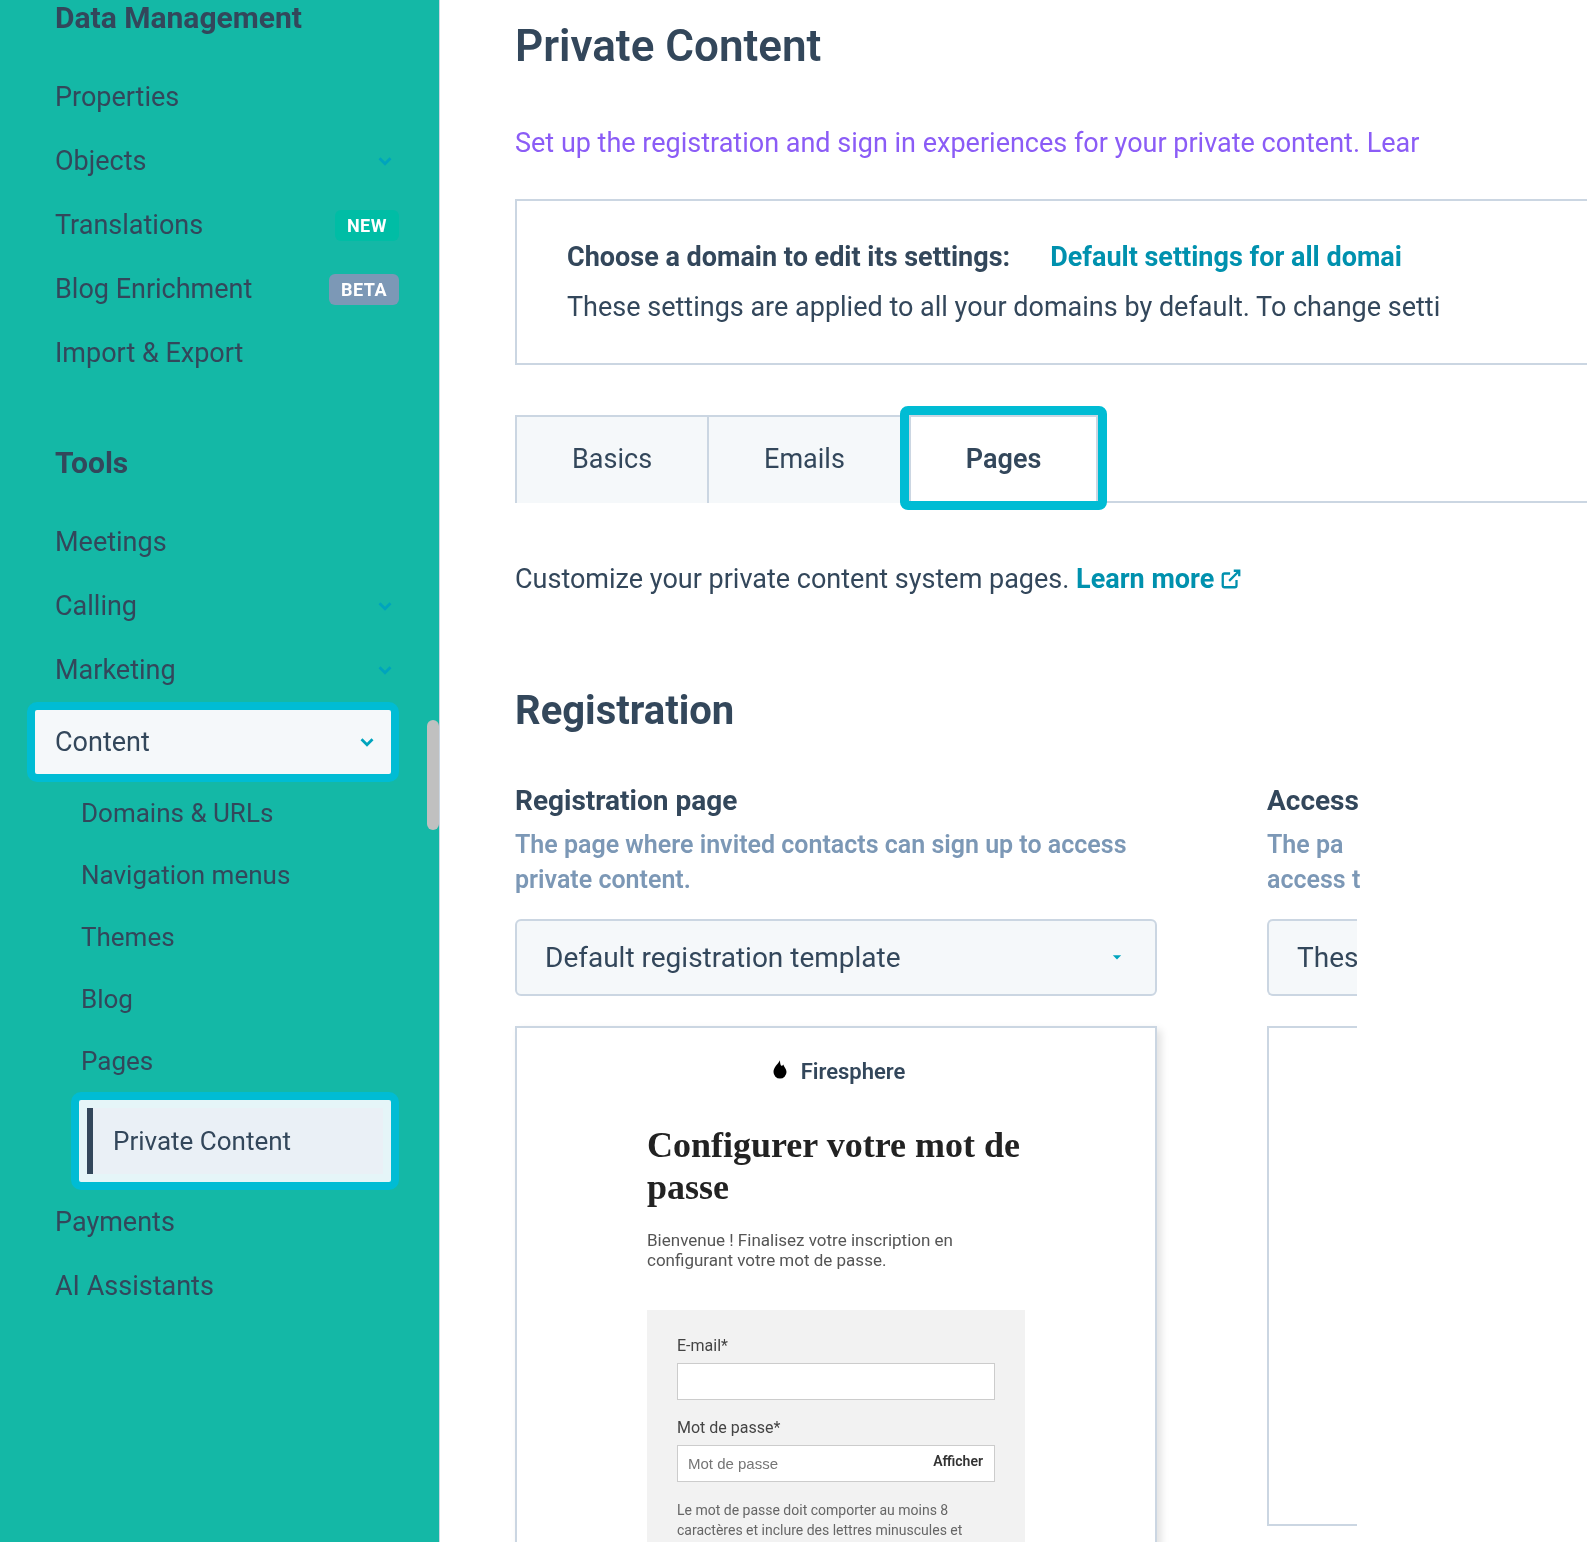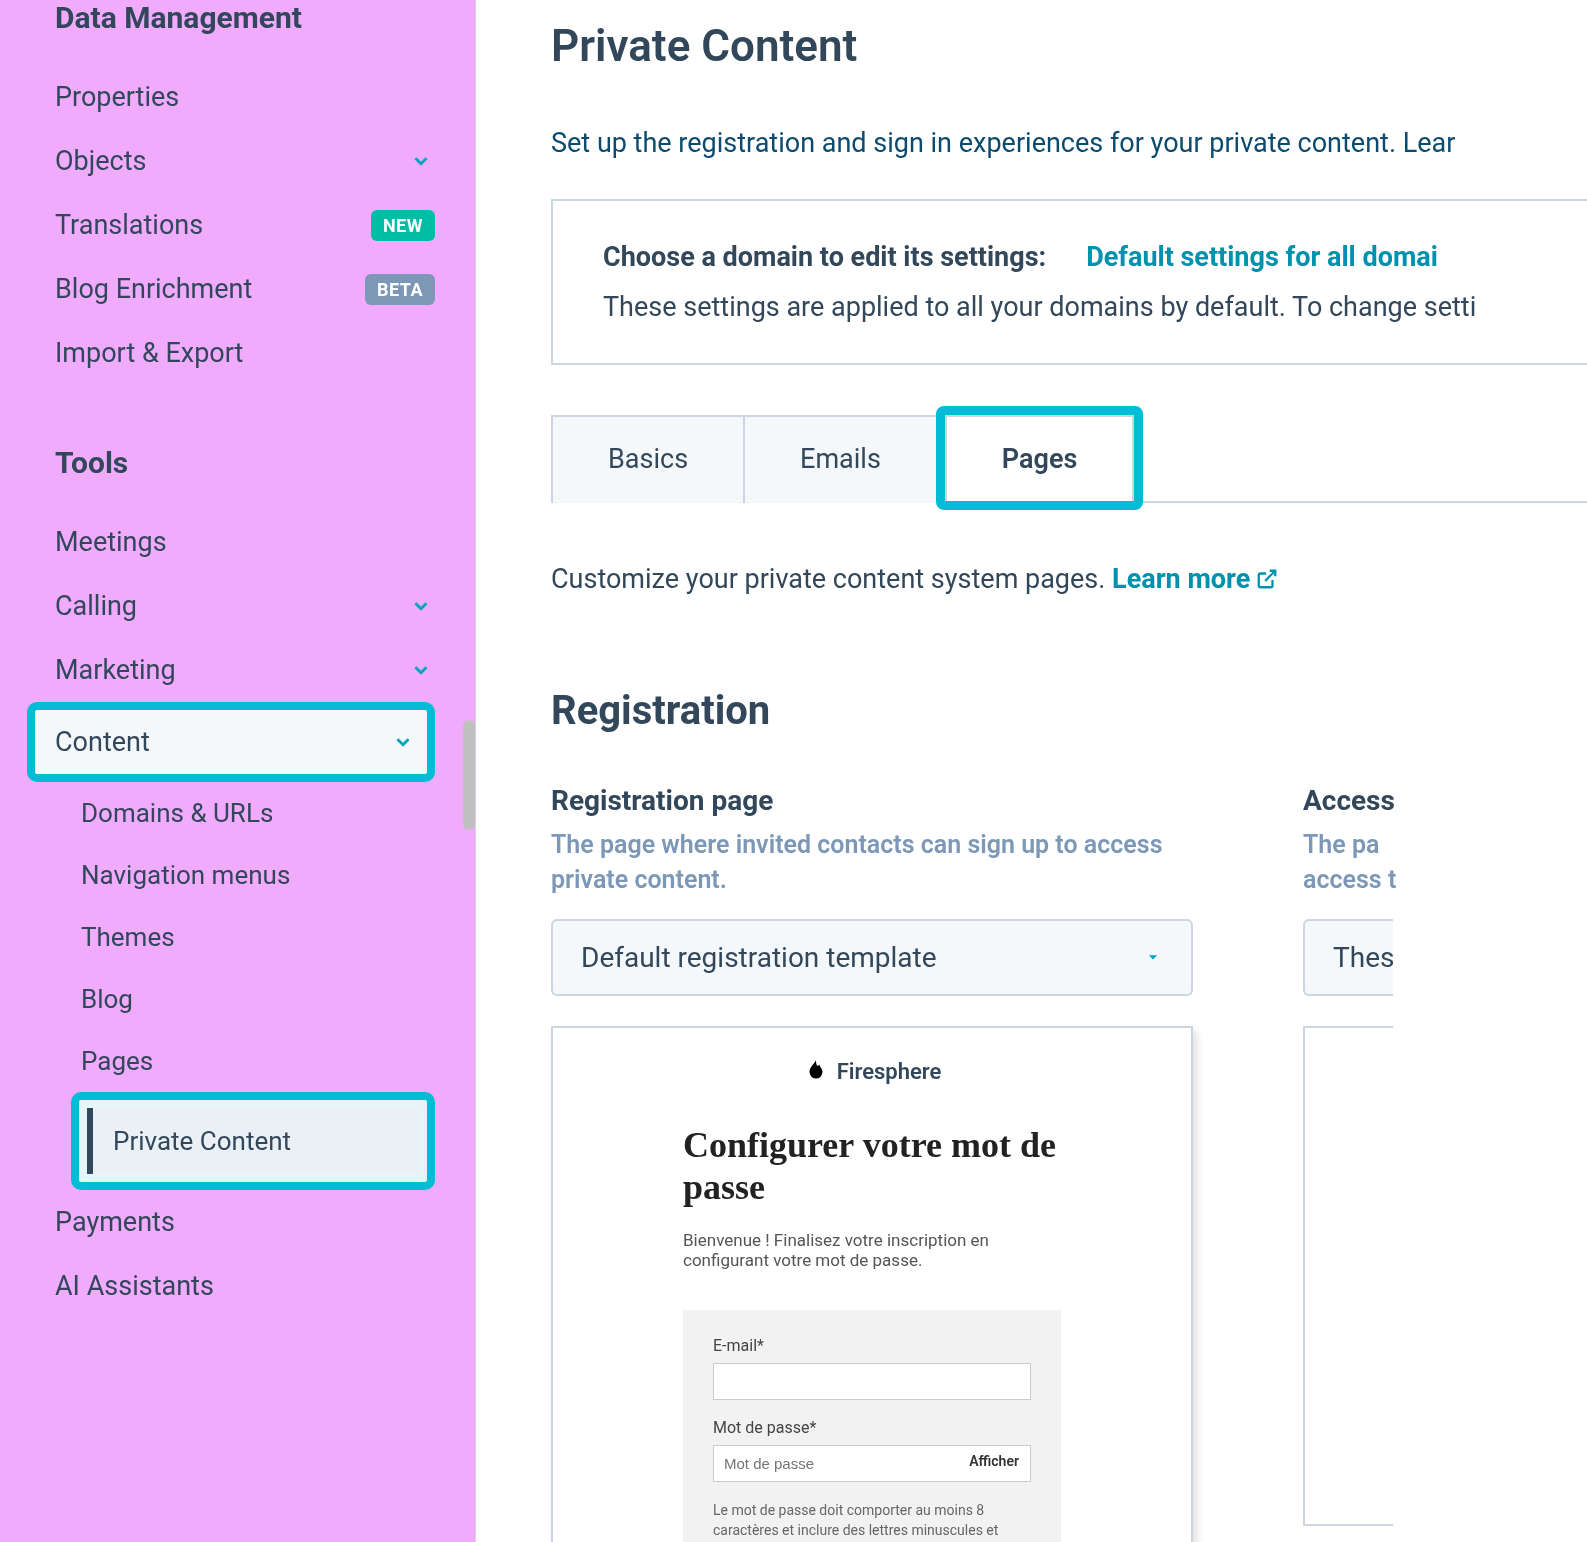--- a/index.html
+++ b/index.html
@@ -7,22 +7,22 @@
     font-family: -apple-system, BlinkMacSystemFont, "Segoe UI", Roboto, "Helvetica Neue", Arial, sans-serif;
     background: #fff;
     color: #33475b;
     display: flex;
     width: 1587px;
     height: 1542px;
     overflow: hidden;
   }
   
   .sidebar {
-    width: 476px;
-    background: #f0abfc;
+    width: 440px;
+    background: #14b8a6;
     padding: 0 40px 24px 55px;
     border-right: 1px solid #cbd6e2;
     overflow-y: auto;
     position: relative;
   }
   .sidebar-group-title {
     font-size: 30px;
     font-weight: 700;
     color: #33475b;
     margin-top: 60px;
@@ -98,21 +98,21 @@
     overflow: hidden;
   }
   h1.page-title {
     font-size: 44px;
     font-weight: 600;
     color:#33475b;
     margin-bottom: 55px;
   }
   .page-desc {
     font-size: 27px;
-    color:#0c4a6e;
+    color:#8b5cf6;
     margin-bottom:40px;
     white-space:nowrap;
   }
   .domain-box {
     border:2px solid #cbd6e2;
     border-right:none;
     padding: 40px 50px;
     margin-bottom: 50px;
   }
   .domain-box .row1 {

